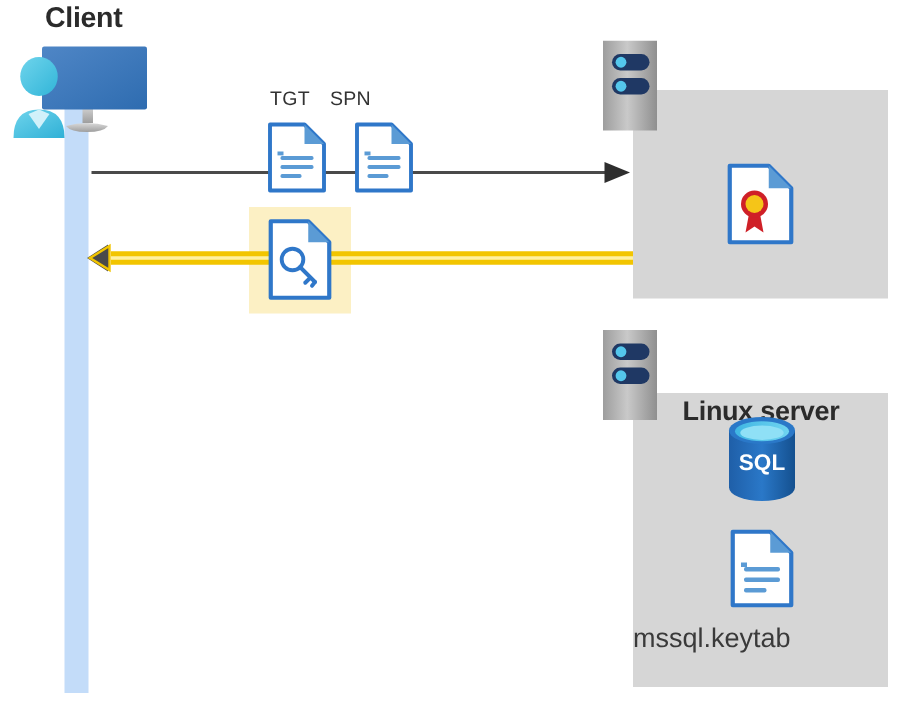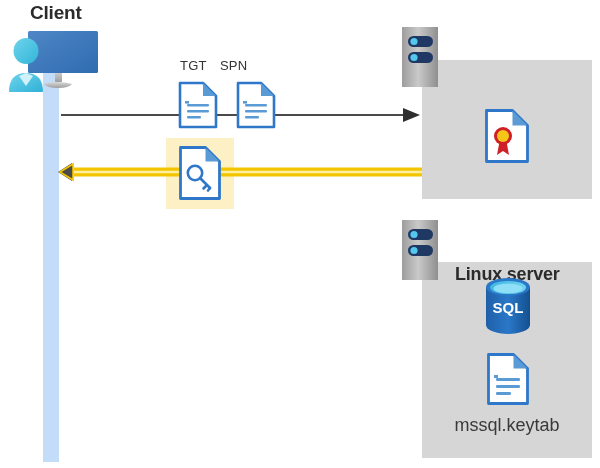--- a/index.html
+++ b/index.html
@@ -71,21 +71,20 @@
     font-size: 13px;
     color: #333333;
     letter-spacing: 0.2px;
   }
   #tgt-label { left: 180px; top: 58px; }
   #spn-label { left: 220px; top: 58px; }
 
   #keytab-label {
     left: 422px; top: 415px;
     width: 170px;
-    text-align: center;
     font-size: 18px;
     color: #3a3a3a;
   }
 
   svg { display: block; }
 </style>
 </head>
 <body>
 
 <div id="canvas">

